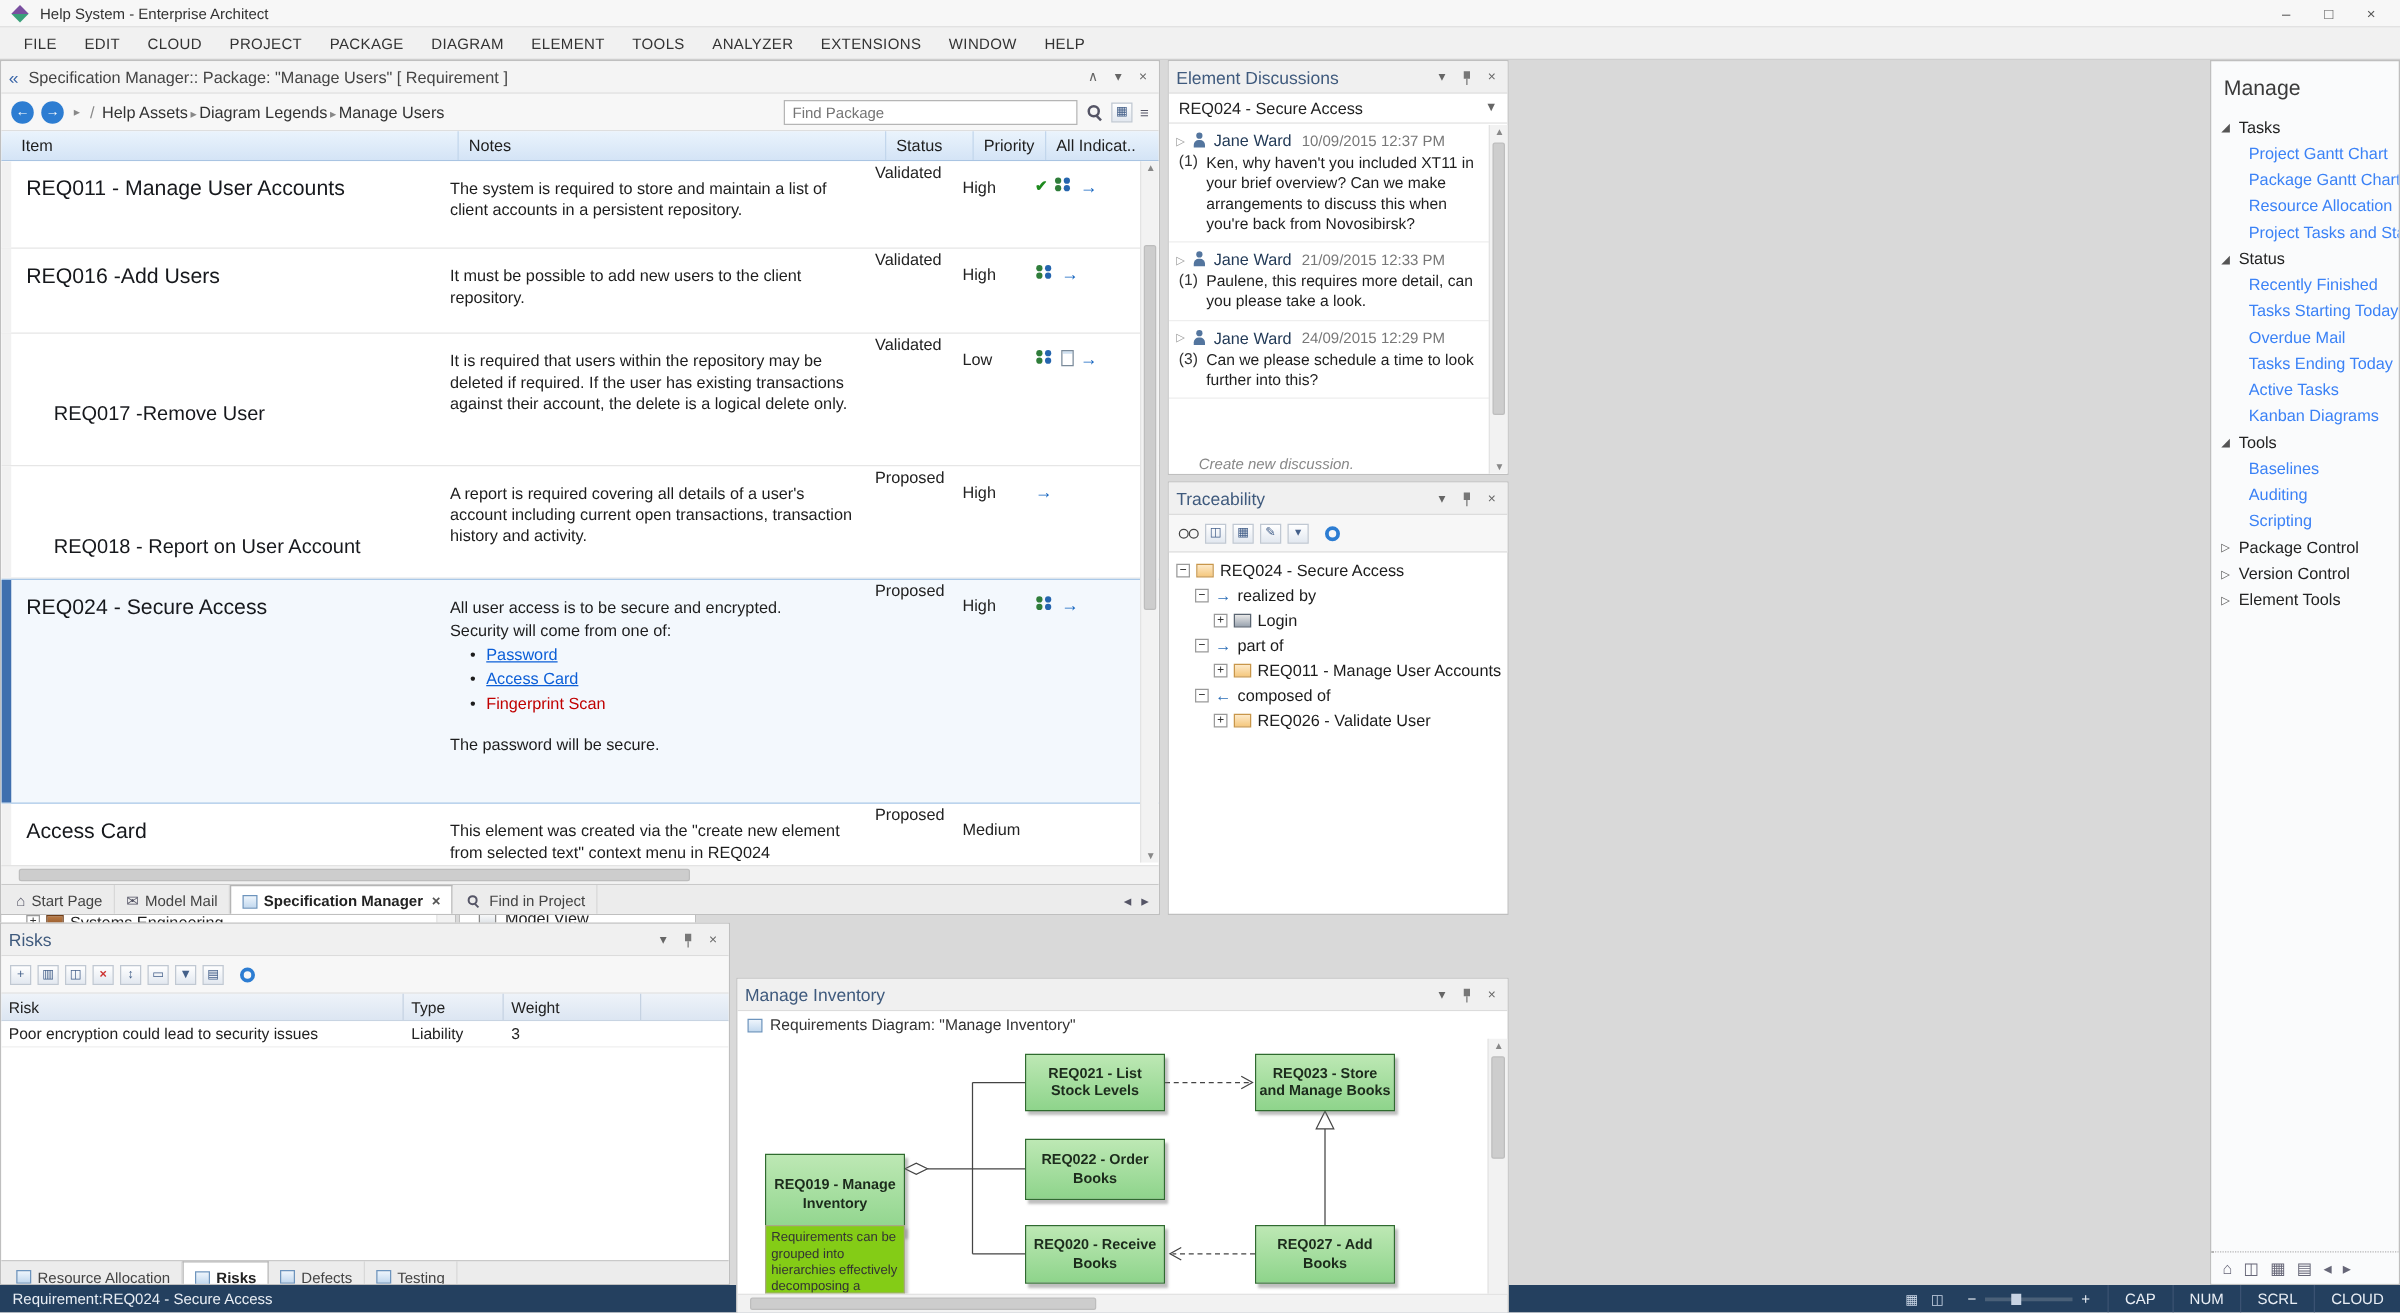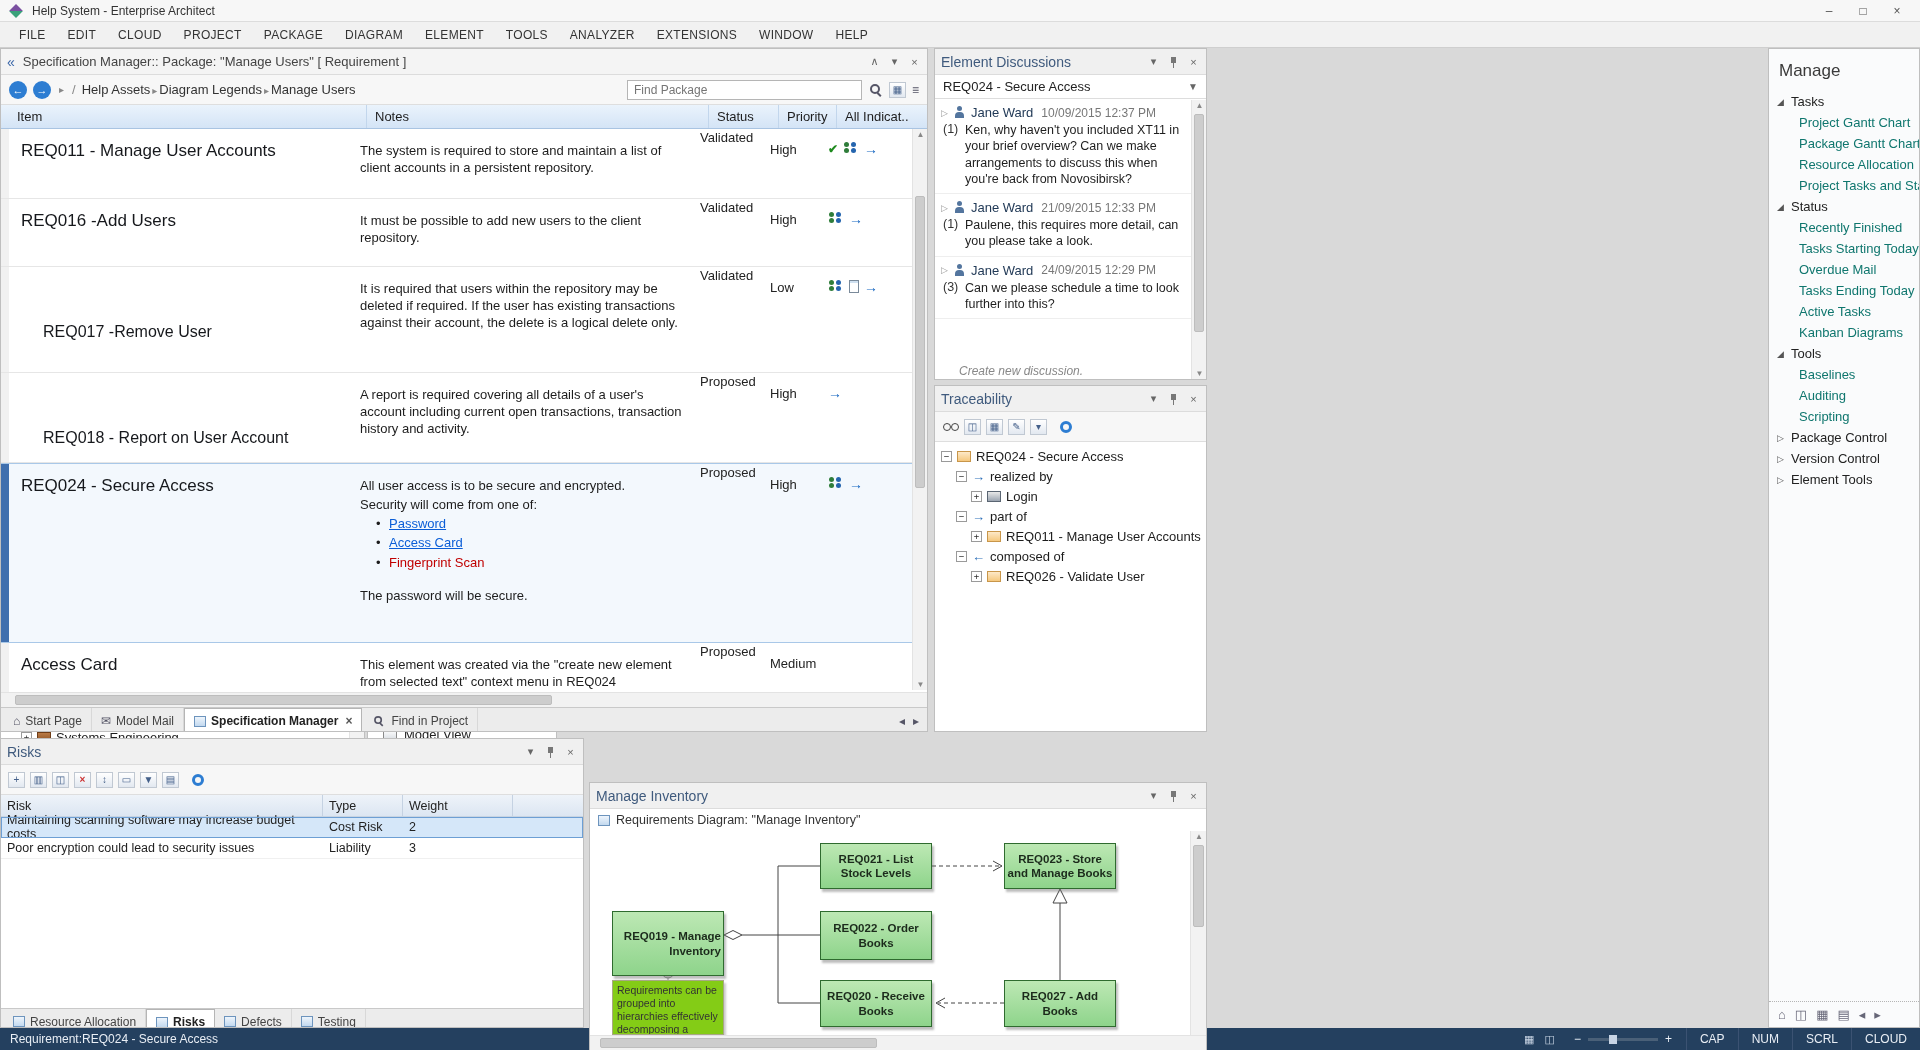--- a/index.html
+++ b/index.html
@@ -147,21 +147,21 @@
   .dbody { display:flex; margin-top:2px; }
   .dcount { width:24px; font-size:12.5px; color:#333; flex:none; padding-left:2px; }
   .dtext { font-size:12.5px; color:#1e1e1e; line-height:1.3; }
   .newdisc { margin-top:auto; padding:4px 6px 2px 24px; color:#888; font-size:12px; font-style:italic; }
 
   
   .trace-tree { padding-top:4px; }
   .mg-title { font-size:17px; color:#3a3a3a; padding:12px 10px 10px; }
   .mg-head { display:flex; align-items:center; height:21px; padding:0 8px; font-size:13px; color:#222; }
   .mg-tri { width:14px; font-size:9px; color:#555; }
-  .mg-item { height:21px; line-height:21px; padding-left:30px; font-size:13px; color:#0f766e; white-space:nowrap; overflow:hidden; }
+  .mg-item { height:21px; line-height:21px; padding-left:30px; font-size:13px; color:#3b82f6; white-space:nowrap; overflow:hidden; }
   .mg-bottombar { position:absolute; bottom:0; left:0; right:0; height:26px; border-top:1px dotted #b5b5b5; display:flex; align-items:center; gap:9px; padding:0 9px; color:#667; font-size:13px; background:#fafbfc; }
 
   
   .risks-header { display:flex; height:22px; background:linear-gradient(#eef3f9,#dce6f2); border-bottom:1px solid #c8d4e2; font-size:12.5px; color:#222; align-items:center; }
   .rhc { border-right:1px solid #c5d2e2; height:100%; display:flex; align-items:center; padding-left:6px; }
   .rc1 { width:322px; padding-left:6px; } .rc2 { width:80px; padding-left:6px; } .rc3 { width:110px; padding-left:6px; }
   .rrow { display:flex; height:21px; align-items:center; font-size:12.5px; border-bottom:1px solid #f0f0f0; }
   .rrow.sel { background:#d5e7f9; outline:1px solid #6d9fd4; outline-offset:-1px; }
   .risks-body { background:#fff; height:191px; }
 
@@ -923,25 +923,20 @@
             <span class="tbtn">▼</span>
             <span class="tbtn">▤</span>
             <span class="ring"></span>
           </div>
         <div class="risks-header" id="risks-header">
             <div class="rhc rc1">Risk</div>
             <div class="rhc rc2">Type</div>
             <div class="rhc rc3">Weight</div>
           </div>
         <div class="risks-body" id="risks-rows">
-            <div class="rrow sel">
-              <div class="rc1">Maintaining scanning software may increase budget costs</div>
-              <div class="rc2">Cost Risk</div>
-              <div class="rc3">2</div>
-            </div>
             <div class="rrow">
               <div class="rc1">Poor encryption could lead to security issues</div>
               <div class="rc2">Liability</div>
               <div class="rc3">3</div>
             </div>
           </div>
         <div class="doctabs" id="risks-tabs">
             <div class="dtab">
               <span class="tabic"></span>
               <span>Resource Allocation</span>
@@ -994,21 +989,21 @@
               <path d="M78,149 V130" stroke="#999" fill="none"></path>
               <circle cx="78" cy="141" r="6" fill="#d9d9d9" stroke="#8a8a8a"></circle>
             </svg>
             <div id="inv-nodes">
                 <div class="nodebox" style="left: 230px; top: 12px; width: 112px; height: 46px;">
                   <span>REQ021 - List Stock Levels</span>
                 </div>
                 <div class="nodebox" style="left: 414px; top: 12px; width: 112px; height: 46px;">
                   <span>REQ023 - Store and Manage Books</span>
                 </div>
-                <div class="nodebox" style="left: 22px; top: 80px; width: 112px; height: 65px; text-align: right;">
+                <div class="nodebox" style="left: 22px; top: 92px; width: 112px; height: 65px;">
                   <span>REQ019 - Manage Inventory</span>
                 </div>
                 <div class="nodebox" style="left: 230px; top: 80px; width: 112px; height: 49px;">
                   <span>REQ022 - Order Books</span>
                 </div>
                 <div class="nodebox" style="left: 230px; top: 149px; width: 112px; height: 47px;">
                   <span>REQ020 - Receive Books</span>
                 </div>
                 <div class="nodebox" style="left: 414px; top: 149px; width: 112px; height: 47px;">
                   <span>REQ027 - Add Books</span>

